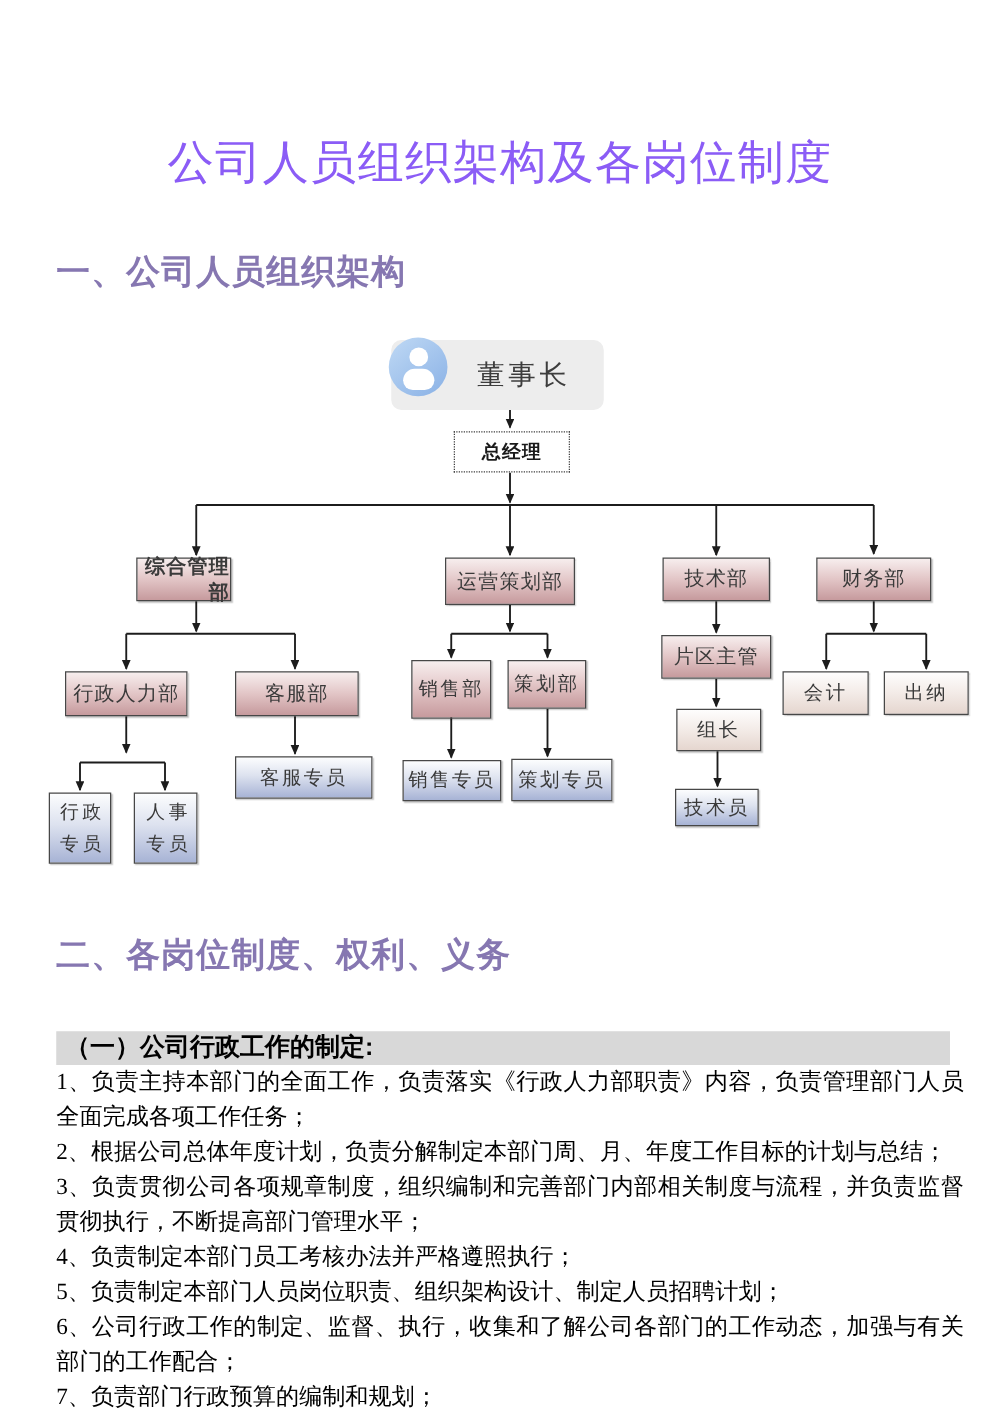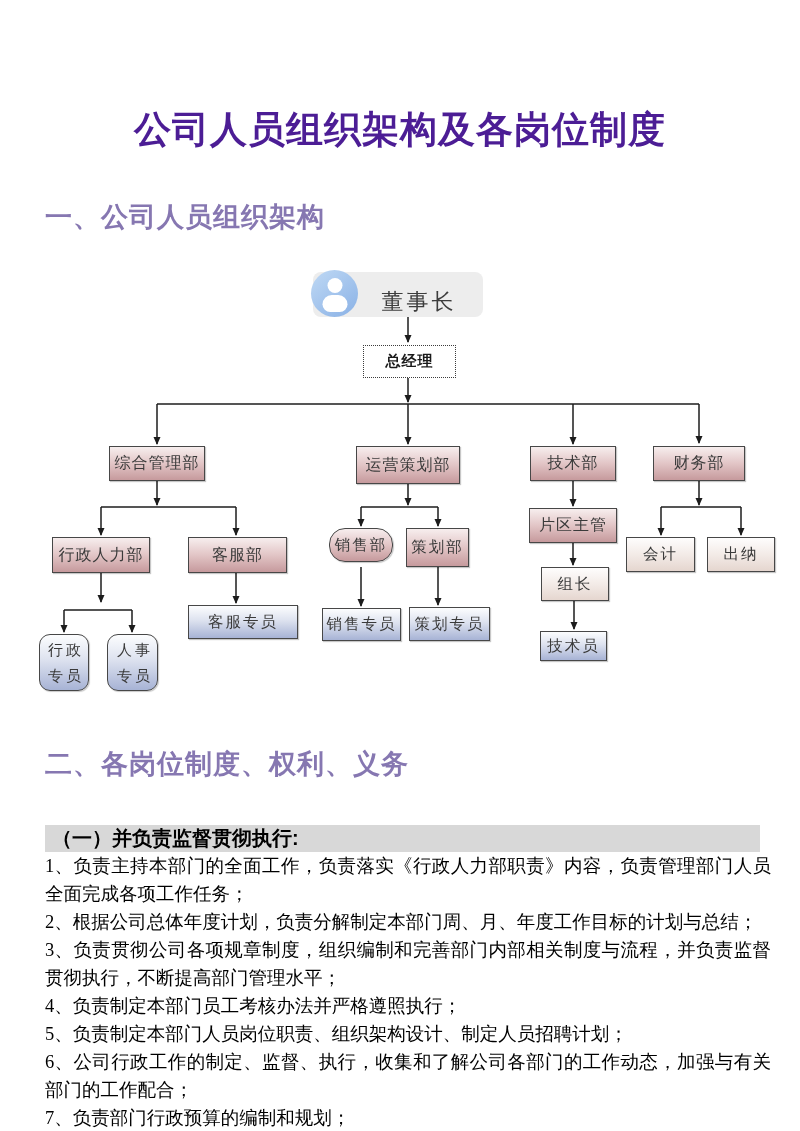--- a/index.html
+++ b/index.html
@@ -1,44 +1,44 @@
 <!DOCTYPE html>
 <html><head>
 <meta charset="utf-8">
 <style>
   html,body{margin:0;padding:0;background:#fff;}
   .page{position:relative;width:800px;height:1131px;background:#ffffff;overflow:hidden;
         font-family:"Liberation Serif","DejaVu Serif",serif;}
   
   .doc-title{position:absolute;top:80px;left:0;width:800px;text-align:center;
-    font-size:37px;font-weight:bold;letter-spacing:1px;color:#4c1d95;
+    font-size:37px;font-weight:normal;letter-spacing:1px;color:#8b5cf6;
     font-family:"Liberation Serif","DejaVu Serif",serif;}
   .sec-heading{position:absolute;left:45px;font-size:27px;font-weight:bold;color:#8677b1;
     font-family:"Liberation Sans","DejaVu Sans",sans-serif;letter-spacing:1px;}
   .sec1{top:199px;}
   .sec2{top:746px;}
   
   .chart{position:absolute;top:260px;left:0;width:800px;height:445px;}
   .chart svg{position:absolute;top:0;left:0;}
   .node{position:absolute;box-sizing:border-box;display:flex;align-items:center;justify-content:center;
     border:1px solid #474747;color:#3a3a3a;text-align:right;
     font-family:"Liberation Serif","DejaVu Serif",serif;
     box-shadow:1px 1px 1px rgba(0,0,0,0.22);}
   .pink{background:linear-gradient(180deg,#f7eeee 0%,#e2c5c6 50%,#c69a9d 100%);}
   .blue{background:linear-gradient(180deg,#fcfdfe 0%,#dde2ef 45%,#a7b3d5 100%);}
   .cream{background:linear-gradient(180deg,#fefdfd 0%,#f3ebe7 50%,#e5d6cf 100%);}
   .dotted{background:#fff;border:1.5px dotted #3c3c3c;box-shadow:none;
     font-family:"Liberation Sans","DejaVu Sans",sans-serif;font-weight:bold;color:#1a1a1a;}
   .dept{font-size:16px;letter-spacing:1px;}
   .small{font-size:15.5px;letter-spacing:2px;}
   .twoline{font-size:15px;letter-spacing:3px;line-height:26px;
-    display:flex;align-items:center;justify-content:center;padding:0 4px;border-radius:11px;}
+    display:flex;align-items:center;justify-content:center;padding:0 4px;}
   
-  .pill{position:absolute;left:313px;top:12px;width:170px;height:45px;background:#ededed;
-    border-radius:8px;display:flex;align-items:flex-end;justify-content:center;padding-left:42px;
+  .pill{position:absolute;left:313px;top:12px;width:170px;height:56px;background:#ededed;
+    border-radius:8px;display:flex;align-items:center;justify-content:center;padding-left:42px;
     box-sizing:border-box;font-family:"Liberation Sans","DejaVu Sans",sans-serif;
     font-size:22px;color:#3d3d3d;letter-spacing:3px;}
   .avatar{position:absolute;left:311px;top:10px;width:47px;height:47px;border-radius:50%;
     background:linear-gradient(140deg,#bad5f3 10%,#8fb5e7 90%);}
   .avatar::before{content:"";position:absolute;left:50%;top:8px;transform:translateX(-50%);
     width:15px;height:15px;border-radius:50%;background:#fff;}
   .avatar::after{content:"";position:absolute;left:50%;top:25px;transform:translateX(-50%);
     width:25px;height:17px;border-radius:12px 12px 10px 10px;background:#fff;}
   
   .sub-bar{position:absolute;top:825px;left:45px;width:715px;height:27px;background:#d8d8d8;
@@ -107,46 +107,46 @@
       </g>
     </svg>
 
     <div class="pill">
       <span>董事长</span>
     </div>
     <div class="avatar"></div>
 
     <div class="node dotted" style="left:363px;top:85px;width:93px;height:33px;font-size:15px;letter-spacing:1px;">总经理</div>
 
-    <div class="node pink dept" style="left:109px;top:186px;width:96px;height:35px;">综合管理部</div>
+    <div class="node pink dept" style="left:109px;top:186px;width:76px;height:35px;font-weight:bold;">综合管理部</div>
     <div class="node pink dept" style="left:356px;top:186px;width:104px;height:38px;">运营策划部</div>
     <div class="node pink dept" style="left:530px;top:186px;width:86px;height:35px;">技术部</div>
     <div class="node pink dept" style="left:653px;top:186px;width:92px;height:35px;">财务部</div>
 
     <div class="node pink dept" style="left:52px;top:277px;width:98px;height:36px;">行政人力部</div>
     <div class="node pink dept" style="left:188px;top:277px;width:99px;height:36px;">客服部</div>
-    <div class="node pink small" style="left:329px;top:268px;width:64px;height:34px;border-radius:16px;">销售部</div>
+    <div class="node pink small" style="left:329px;top:268px;width:64px;height:47px;">销售部</div>
     <div class="node pink small" style="left:406px;top:268px;width:63px;height:39px;">策划部</div>
     <div class="node pink dept" style="left:529px;top:248px;width:88px;height:35px;">片区主管</div>
 
     <div class="node cream small" style="left:626px;top:277px;width:69px;height:35px;">会计</div>
     <div class="node cream small" style="left:707px;top:277px;width:68px;height:35px;">出纳</div>
     <div class="node cream small" style="left:541px;top:307px;width:68px;height:34px;">组长</div>
 
     <div class="node blue twoline" style="left:39px;top:374px;width:50px;height:57px;">行政专员</div>
     <div class="node blue twoline" style="left:107px;top:374px;width:51px;height:57px;">人事专员</div>
     <div class="node blue small" style="left:188px;top:345px;width:110px;height:34px;">客服专员</div>
     <div class="node blue small" style="left:322px;top:348px;width:79px;height:33px;">销售专员</div>
     <div class="node blue small" style="left:409px;top:347px;width:81px;height:34px;">策划专员</div>
     <div class="node blue small" style="left:540px;top:371px;width:67px;height:30px;">技术员</div>
   </div>
 
   <div class="sec-heading sec2">二、各岗位制度、权利、义务</div>
 
-  <div class="sub-bar">（一）并负责监督贯彻执行:</div>
+  <div class="sub-bar">（一）公司行政工作的制定:</div>
 
   <div class="body-text">
     <p>1、负责主持本部门的全面工作，负责落实《行政人力部职责》内容，负责管理部门人员全面完成各项工作任务；</p>
     <p>2、根据公司总体年度计划，负责分解制定本部门周、月、年度工作目标的计划与总结；</p>
     <p>3、负责贯彻公司各项规章制度，组织编制和完善部门内部相关制度与流程，并负责监督贯彻执行，不断提高部门管理水平；</p>
     <p>4、负责制定本部门员工考核办法并严格遵照执行；</p>
     <p>5、负责制定本部门人员岗位职责、组织架构设计、制定人员招聘计划；</p>
     <p>6、公司行政工作的制定、监督、执行，收集和了解公司各部门的工作动态，加强与有关部门的工作配合；</p>
     <p>7、负责部门行政预算的编制和规划；</p>
   </div>

